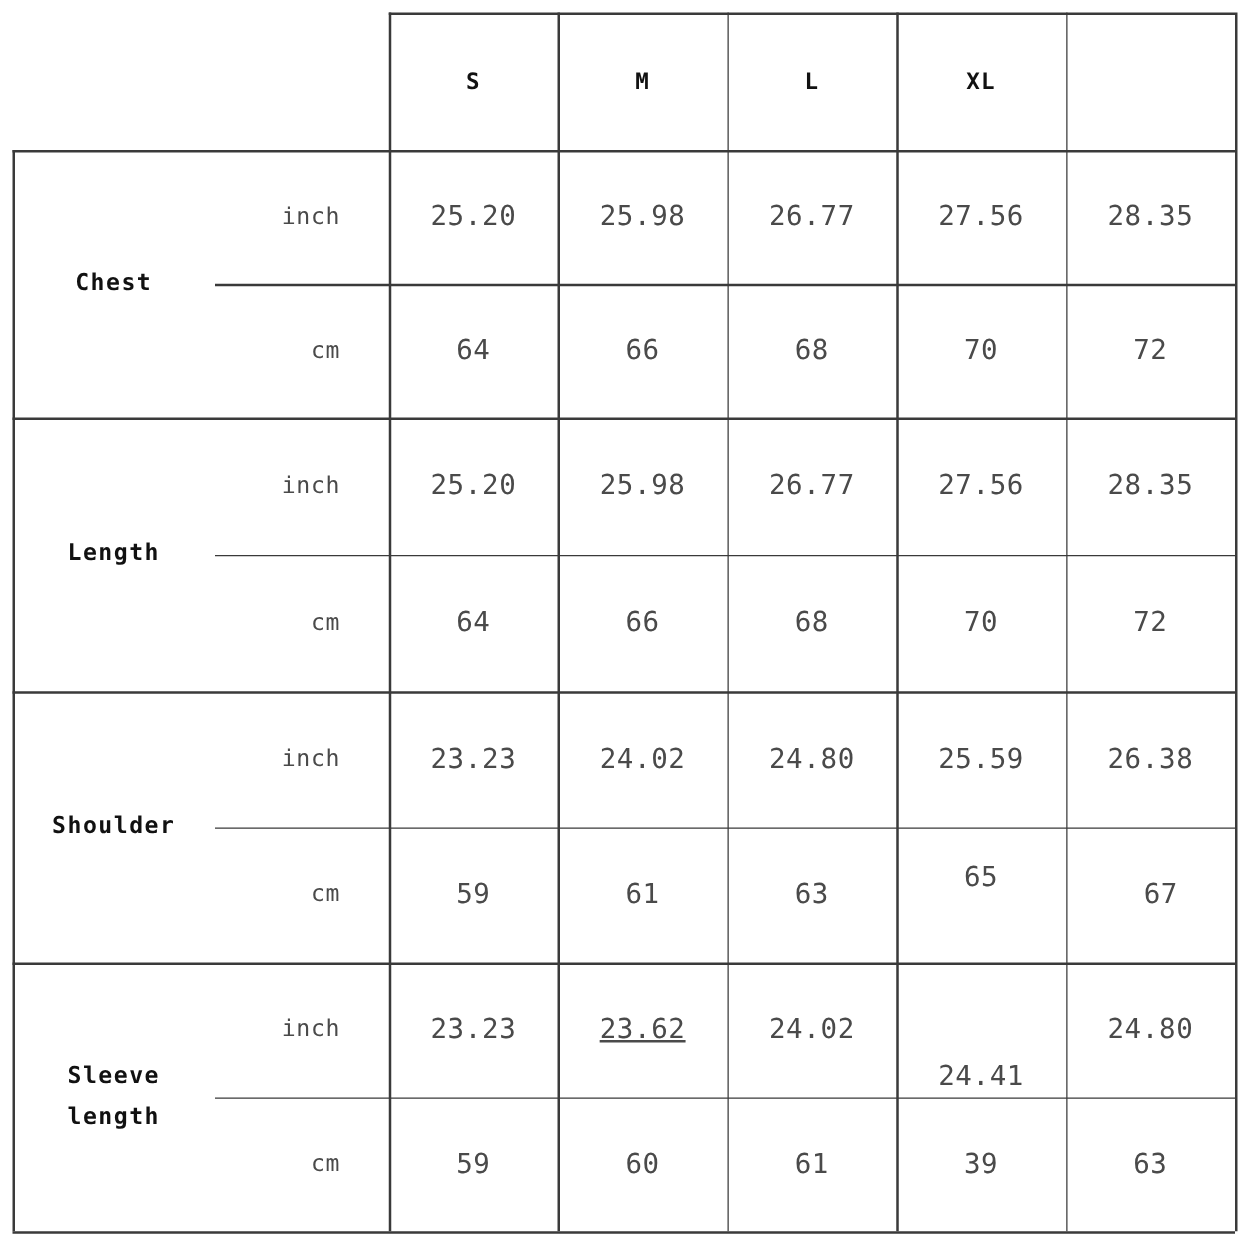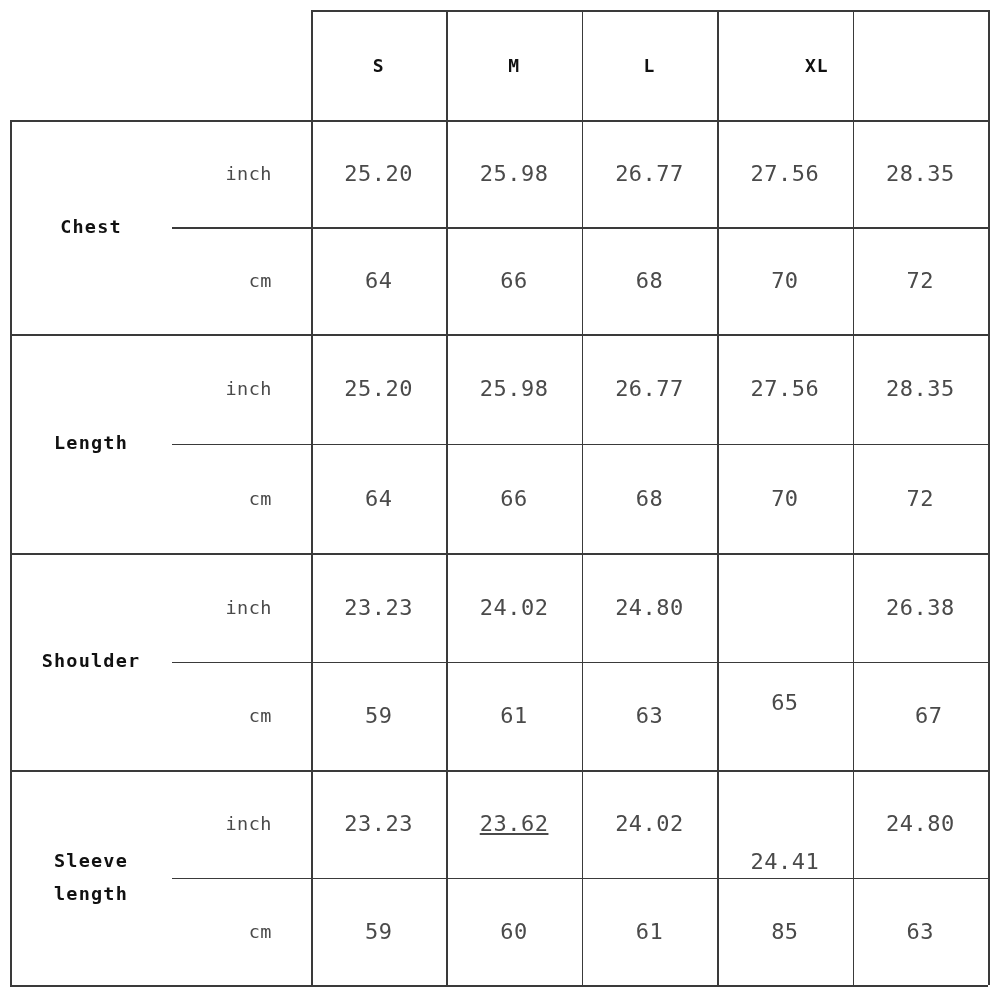--- a/index.html
+++ b/index.html
@@ -83,21 +83,21 @@
     <div class="line v" style="left: 10px; top: 120px; height: 865px;"></div>
     <div class="line v" style="left: 311px; top: 10px; height: 975px;"></div>
     <div class="line v" style="left: 446.4px; top: 10px; height: 975px;"></div>
     <div class="line v" style="left: 581.8px; top: 10px; height: 975px;"></div>
     <div class="line v" style="left: 717.2px; top: 10px; height: 975px;"></div>
     <div class="line v" style="left: 852.6px; top: 10px; height: 975px;"></div>
     <div class="line v" style="left: 988px; top: 10px; height: 975px;"></div>
     <div class="cell hdr" style="left: 311px; top: 10px; width: 135.4px; height: 110px;">S</div>
     <div class="cell hdr" style="left: 446.4px; top: 10px; width: 135.4px; height: 110px;">M</div>
     <div class="cell hdr" style="left: 581.8px; top: 10px; width: 135.4px; height: 110px;">L</div>
-    <div class="cell hdr" style="left: 717.2px; top: 10px; width: 135.4px; height: 110px; margin-left: 32px;">XL</div>
+    <div class="cell hdr" style="left: 717.2px; top: 10px; width: 135.4px; height: 110px;">XL</div>
     <div class="cell row-label" style="left: 10px; top: 120px; width: 162px; height: 214px;">Chest</div>
     <div class="cell unit" style="left: 172px; top: 120px; width: 139px; height: 107px;">inch</div>
     <div class="cell " style="left: 311px; top: 120px; width: 135.4px; height: 107px;">25.20</div>
     <div class="cell " style="left: 446.4px; top: 120px; width: 135.4px; height: 107px;">25.98</div>
     <div class="cell " style="left: 581.8px; top: 120px; width: 135.4px; height: 107px;">26.77</div>
     <div class="cell " style="left: 717.2px; top: 120px; width: 135.4px; height: 107px;">27.56</div>
     <div class="cell " style="left: 852.6px; top: 120px; width: 135.4px; height: 107px;">28.35</div>
     <div class="cell unit" style="left: 172px; top: 227px; width: 139px; height: 107px;">cm</div>
     <div class="cell " style="left: 311px; top: 227px; width: 135.4px; height: 107px;">64</div>
     <div class="cell " style="left: 446.4px; top: 227px; width: 135.4px; height: 107px;">66</div>
@@ -115,20 +115,21 @@
     <div class="cell " style="left: 311px; top: 443.5px; width: 135.4px; height: 109.5px;">64</div>
     <div class="cell " style="left: 446.4px; top: 443.5px; width: 135.4px; height: 109.5px;">66</div>
     <div class="cell " style="left: 581.8px; top: 443.5px; width: 135.4px; height: 109.5px;">68</div>
     <div class="cell " style="left: 717.2px; top: 443.5px; width: 135.4px; height: 109.5px;">70</div>
     <div class="cell " style="left: 852.6px; top: 443.5px; width: 135.4px; height: 109.5px;">72</div>
     <div class="cell row-label" style="left: 10px; top: 553px; width: 162px; height: 217px;">Shoulder</div>
     <div class="cell unit" style="left: 172px; top: 553px; width: 139px; height: 108.5px;">inch</div>
     <div class="cell " style="left: 311px; top: 553px; width: 135.4px; height: 108.5px;">23.23</div>
     <div class="cell " style="left: 446.4px; top: 553px; width: 135.4px; height: 108.5px;">24.02</div>
     <div class="cell " style="left: 581.8px; top: 553px; width: 135.4px; height: 108.5px;">24.80</div>
+    <div class="cell " style="left: 717.2px; top: 553px; width: 135.4px; height: 108.5px;">25.59</div>
     <div class="cell " style="left: 852.6px; top: 553px; width: 135.4px; height: 108.5px;">26.38</div>
     <div class="cell unit" style="left: 172px; top: 661.5px; width: 139px; height: 108.5px;">cm</div>
     <div class="cell " style="left: 311px; top: 661.5px; width: 135.4px; height: 108.5px;">59</div>
     <div class="cell " style="left: 446.4px; top: 661.5px; width: 135.4px; height: 108.5px;">61</div>
     <div class="cell " style="left: 581.8px; top: 661.5px; width: 135.4px; height: 108.5px;">63</div>
     <div class="cell " style="left: 717.2px; top: 661.5px; width: 135.4px; height: 81px;">65</div>
     <div class="cell " style="left: 861px; top: 661.5px; width: 135.4px; height: 108.5px;">67</div>
     <div class="cell row-label" style="left: 10px; top: 770px; width: 162px; height: 215px;">
       <span>Sleeve</span>
       <span>length</span>
@@ -136,15 +137,15 @@
     <div class="cell unit" style="left: 172px; top: 770px; width: 139px; height: 107.5px;">inch</div>
     <div class="cell " style="left: 311px; top: 770px; width: 135.4px; height: 107.5px;">23.23</div>
     <div class="cell " style="left: 446.4px; top: 770px; width: 135.4px; height: 107.5px; text-decoration: underline;">23.62</div>
     <div class="cell " style="left: 581.8px; top: 770px; width: 135.4px; height: 107.5px;">24.02</div>
     <div class="cell " style="left: 717.2px; top: 808px; width: 135.4px; height: 107.5px;">24.41</div>
     <div class="cell " style="left: 852.6px; top: 770px; width: 135.4px; height: 107.5px;">24.80</div>
     <div class="cell unit" style="left: 172px; top: 877.5px; width: 139px; height: 107.5px;">cm</div>
     <div class="cell " style="left: 311px; top: 877.5px; width: 135.4px; height: 107.5px;">59</div>
     <div class="cell " style="left: 446.4px; top: 877.5px; width: 135.4px; height: 107.5px;">60</div>
     <div class="cell " style="left: 581.8px; top: 877.5px; width: 135.4px; height: 107.5px;">61</div>
-    <div class="cell " style="left: 717.2px; top: 877.5px; width: 135.4px; height: 107.5px;">85</div>
+    <div class="cell " style="left: 717.2px; top: 877.5px; width: 135.4px; height: 107.5px;">39</div>
     <div class="cell " style="left: 852.6px; top: 877.5px; width: 135.4px; height: 107.5px;">63</div>
   </div>
 
 </body></html>

